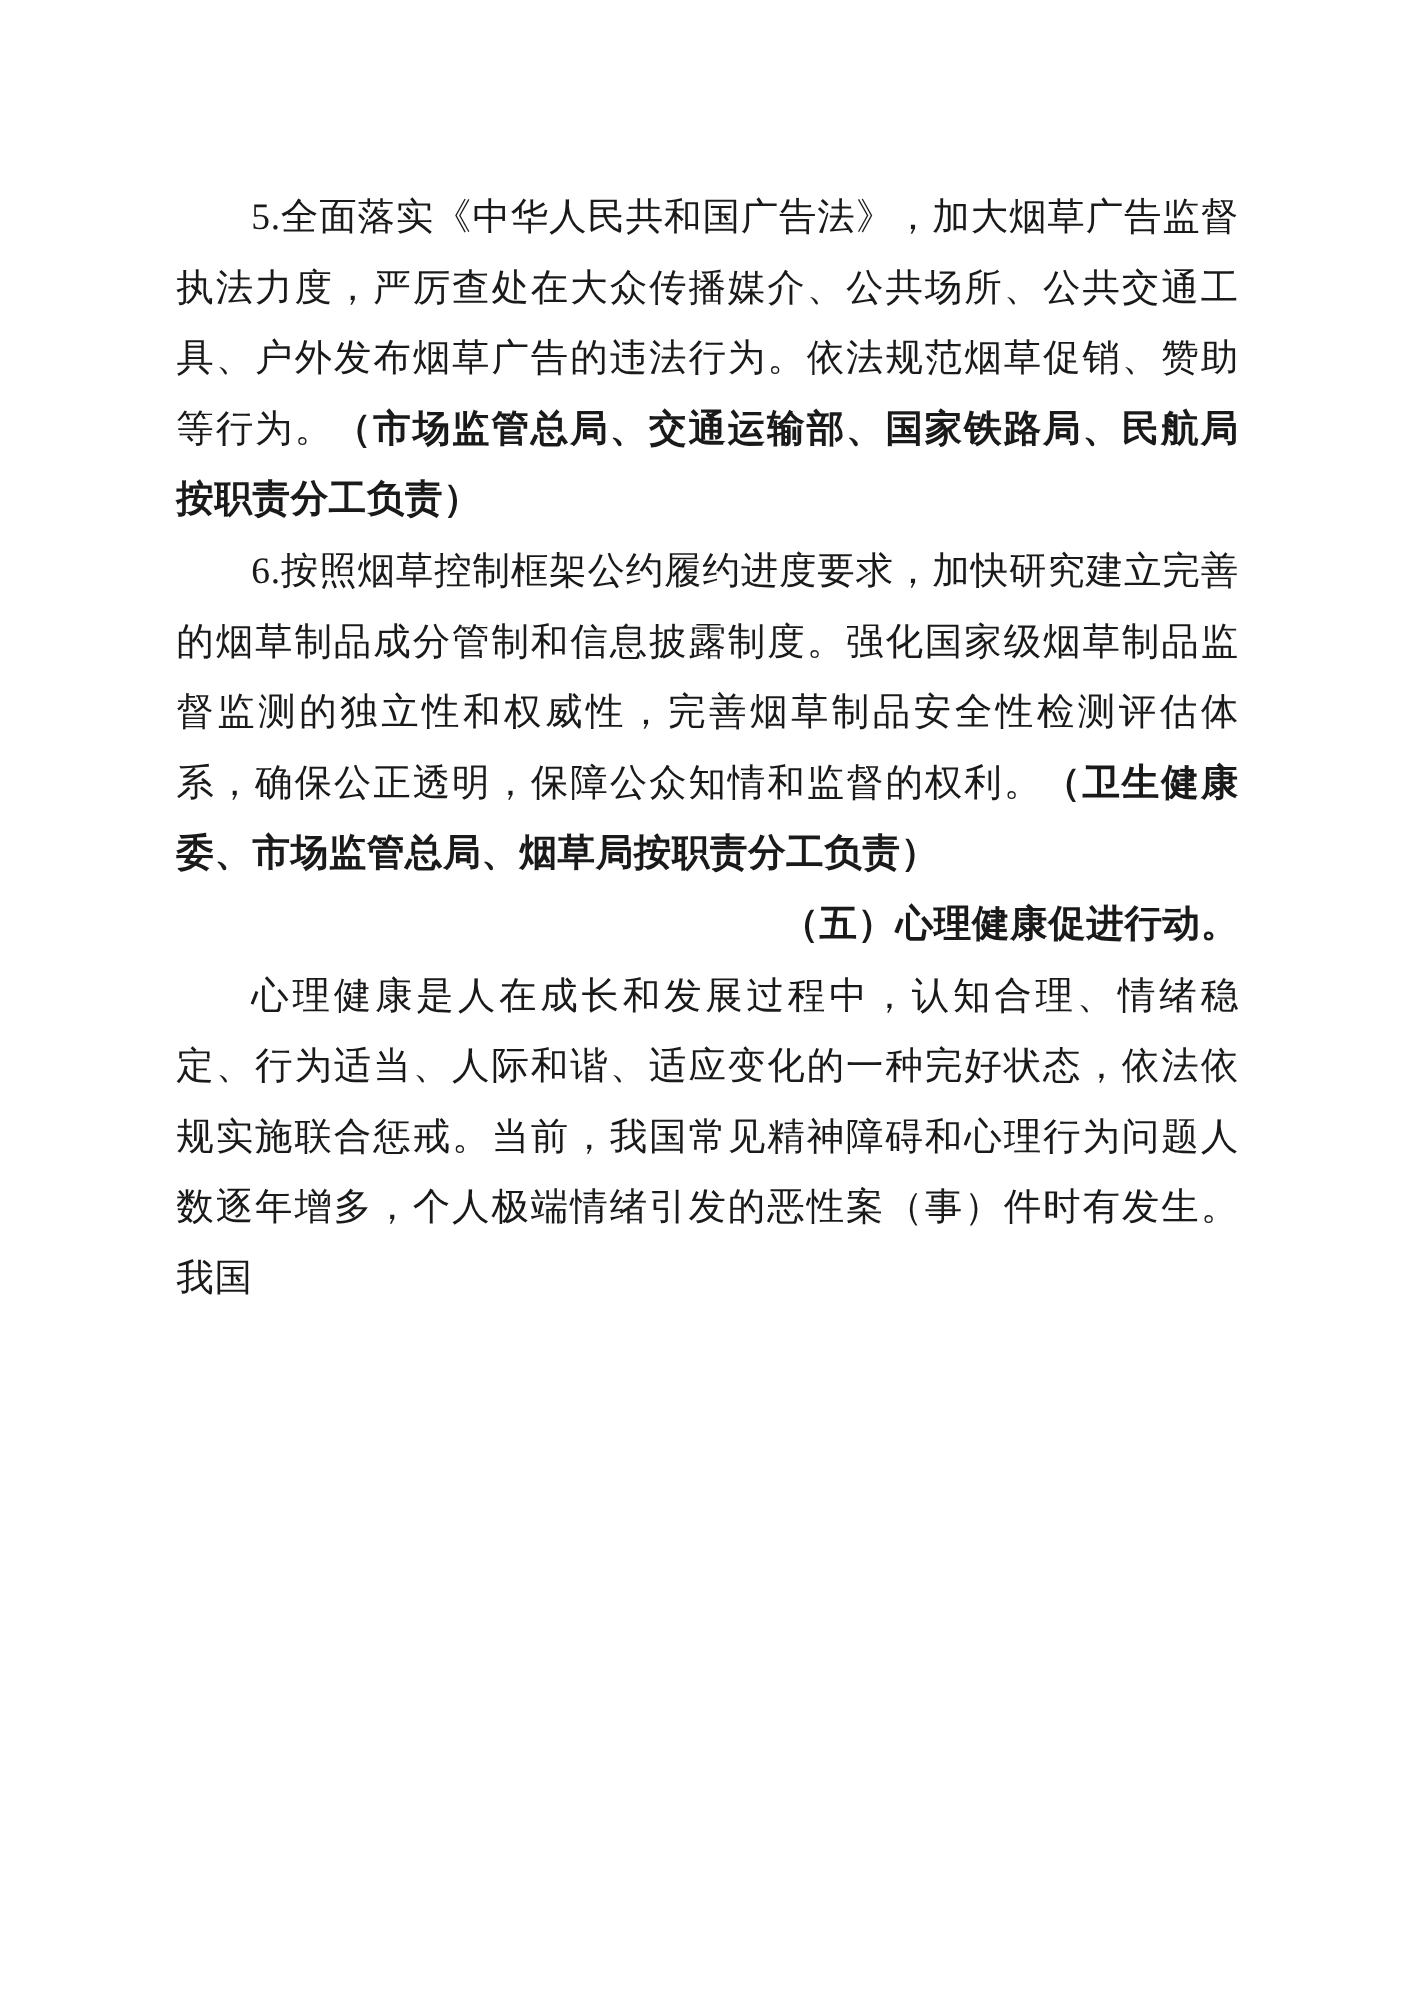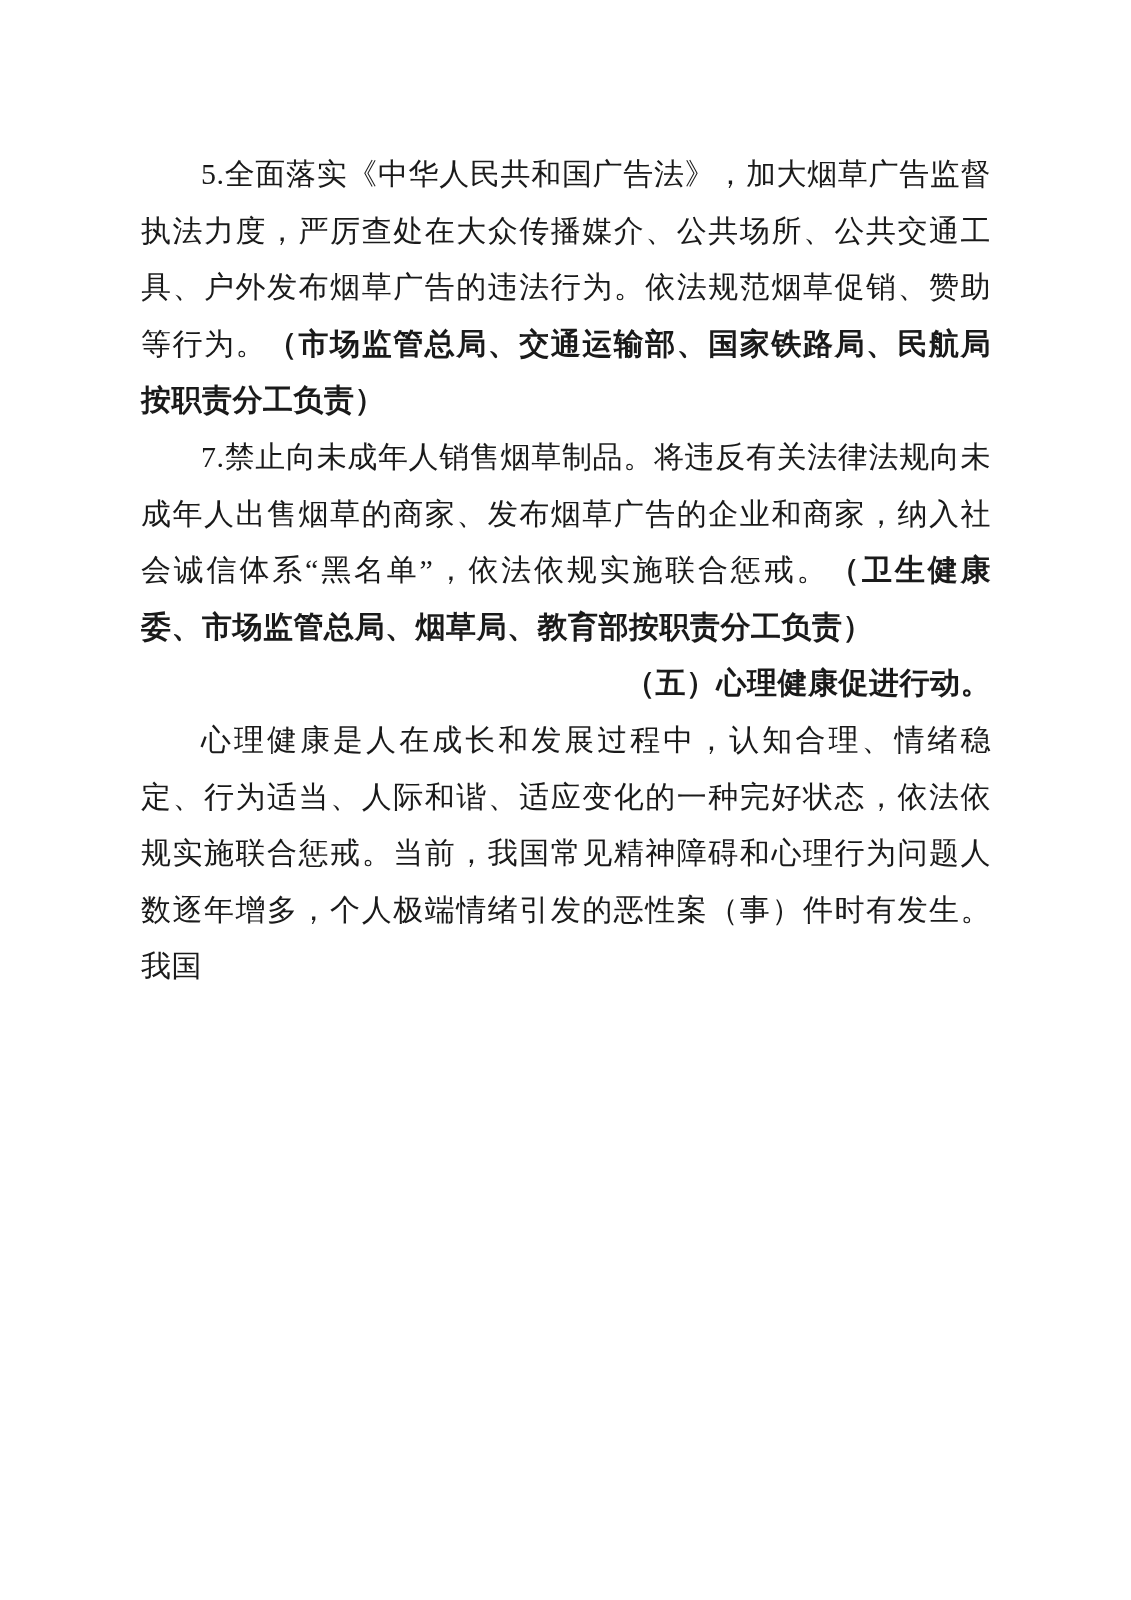--- a/index.html
+++ b/index.html
@@ -50,18 +50,18 @@
     color: #1a1a1a;
     font-family: Liberation Mono, monospace;
   }
 </style>
 </head>
 <body>
 
 <div class="page">
   <div class="text-block" id="text-block">
       <p class="para body"><span class="run">5.全面落实《中华人民共和国广告法》，加大烟草广告监督执法力度，严厉查处在大众传播媒介、公共场所、公共交通工具、户外发布烟草广告的违法行为。依法规范烟草促销、赞助等行为。</span><span class="run bold">（市场监管总局、交通运输部、国家铁路局、民航局按职责分工负责）</span></p>
-      <p class="para body"><span class="run">7.禁止向未成年人销售烟草制品。将违反有关法律法规向未成年人出售烟草的商家、发布烟草广告的企业和商家，纳入社会诚信体系“黑名单”，依法依规实施联合惩戒。</span><span class="run bold">（卫生健康委、市场监管总局、烟草局、教育部按职责分工负责）</span></p>
+      <p class="para body"><span class="run">6.按照烟草控制框架公约履约进度要求，加快研究建立完善的烟草制品成分管制和信息披露制度。强化国家级烟草制品监督监测的独立性和权威性，完善烟草制品安全性检测评估体系，确保公正透明，保障公众知情和监督的权利。</span><span class="run bold">（卫生健康委、市场监管总局、烟草局按职责分工负责）</span></p>
       <p class="para heading"><span class="run bold">（五）心理健康促进行动。</span></p>
       <p class="para body"><span class="run">心理健康是人在成长和发展过程中，认知合理、情绪稳定、行为适当、人际和谐、适应变化的一种完好状态，依法依规实施联合惩戒。当前，我国常见精神障碍和心理行为问题人数逐年增多，个人极端情绪引发的恶性案（事）件时有发生。我国</span></p>
     </div>
   <div class="page-number">41</div>
 </div>
 
 </body></html>

